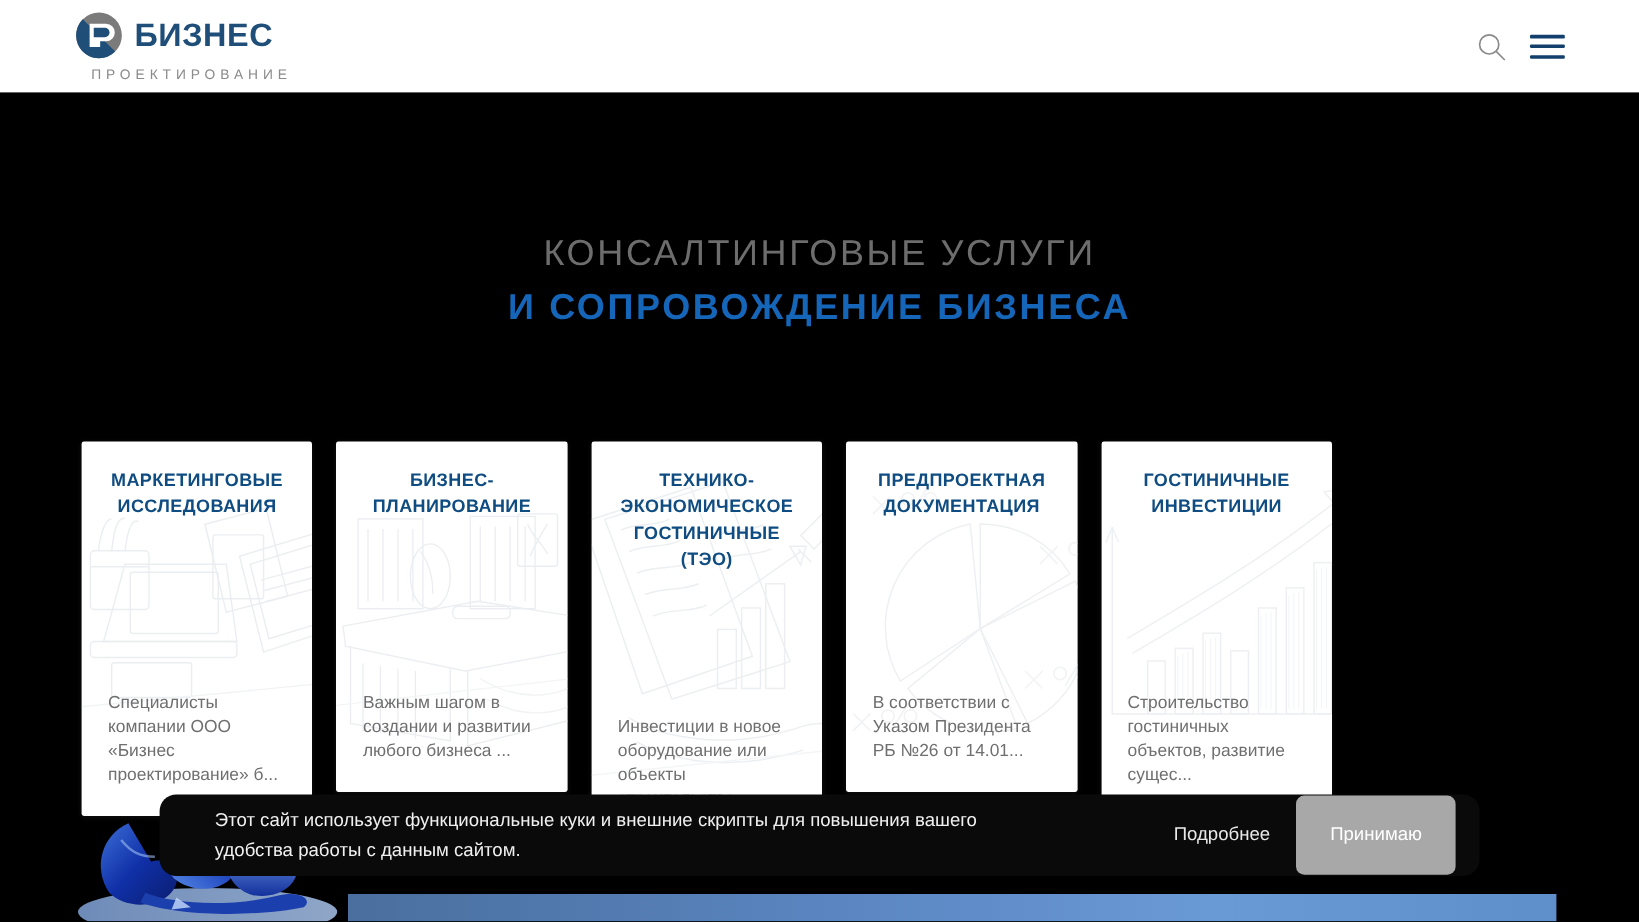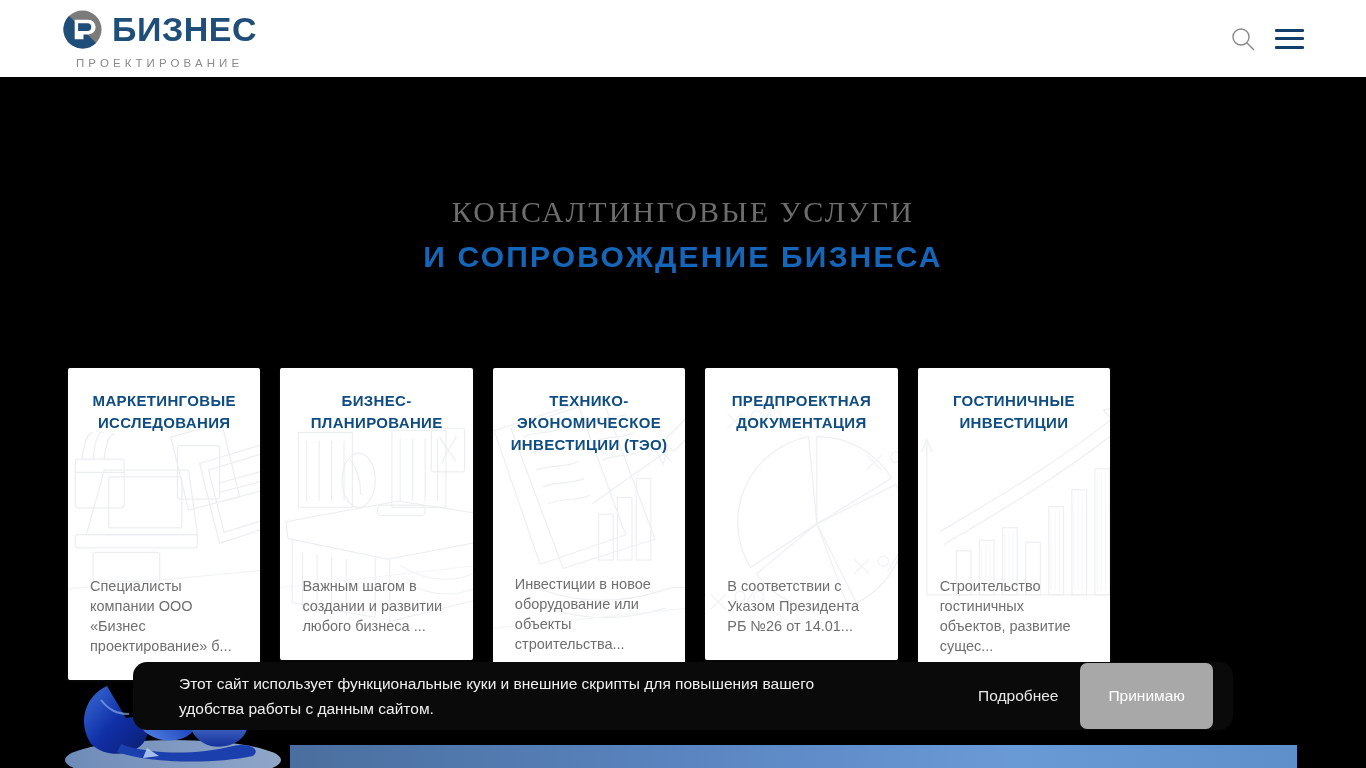--- a/index.html
+++ b/index.html
@@ -43,21 +43,21 @@
   .logo-block { display:flex; flex-direction:column; align-items:flex-start; }
   .logo-top { display:flex; align-items:center; gap: 9px; }
 
   .logo-mark {
     width: 41px; height: 41px;
     display:block;
     flex: 0 0 41px;
   }
 
   .logo-word {
-    font-size: 34px;
+    font-size: 27px;
     font-weight: bold;
     letter-spacing: 0.5px;
     color: #1f4e79;
     line-height: 1;
     font-family: "Liberation Sans", sans-serif;
   }
   .logo-sub {
     font-size: 11.5px;
     letter-spacing: 4.1px;
     color: #8a8a8a;
@@ -104,21 +104,21 @@
   .hero-title {
     position: absolute;
     left: 0; top: 113px;
     width: 1366px;
     text-align: center;
     font-size: 30px;
     letter-spacing: 2.2px;
     color: #6d6d6d;
     font-weight: 400;
     line-height: 1.45;
-    font-family: Liberation Serif, serif;
+    font-family: Liberation Sans, sans-serif;
   }
   .hero-subtitle {
     position: absolute;
     left: 0; top: 158px;
     width: 1366px;
     text-align: center;
     font-size: 30px;
     letter-spacing: 2.2px;
     color: #1565b8;
     font-weight: 700;
@@ -406,21 +406,21 @@
           <rect x="142" y="106" width="14" height="78"></rect>
           <path d="M100 130 L168 82"></path>
           <path d="M160 78 L172 78 L168 92 Z"></path>
           <path d="M168 70 L202 36 L212 46 L178 80 Z"></path>
           <path d="M166 80 L176 90"></path>
           <path d="M40 206 C70 224 120 228 164 214 C186 206 200 212 198 220"></path>
           <path d="M46 224 C80 242 126 244 170 230"></path>
           <path d="M0 250 L230 226" stroke="#e8ecef"></path>
         </g>
       </svg>
-      <div class="card-title">ТЕХНИКО-ЭКОНОМИЧЕСКОЕ ИНВЕСТИЦИИ (ТЭО)</div>
+      <div class="card-title">ТЕХНИКО-ЭКОНОМИЧЕСКОЕ ГОСТИНИЧНЫЕ (ТЭО)</div>
       <div class="card-spacer"></div>
       <div class="card-desc">Инвестиции в новое оборудование или объекты строительства...</div>
     </div>
 
     <div class="card h4">
       <svg class="card-illus" viewBox="0 0 230 281" preserveAspectRatio="xMidYMid slice">
         <g fill="none" stroke="#dde1e6" stroke-width="1.2">
           <path d="M112 150 L112 66 A84 84 0 0 1 184 106 Z"></path>
           <path d="M112 150 L188 112 A84 84 0 0 1 150 226 Z"></path>
           <path d="M112 150 L142 230 A84 84 0 0 1 54 198 Z"></path>

